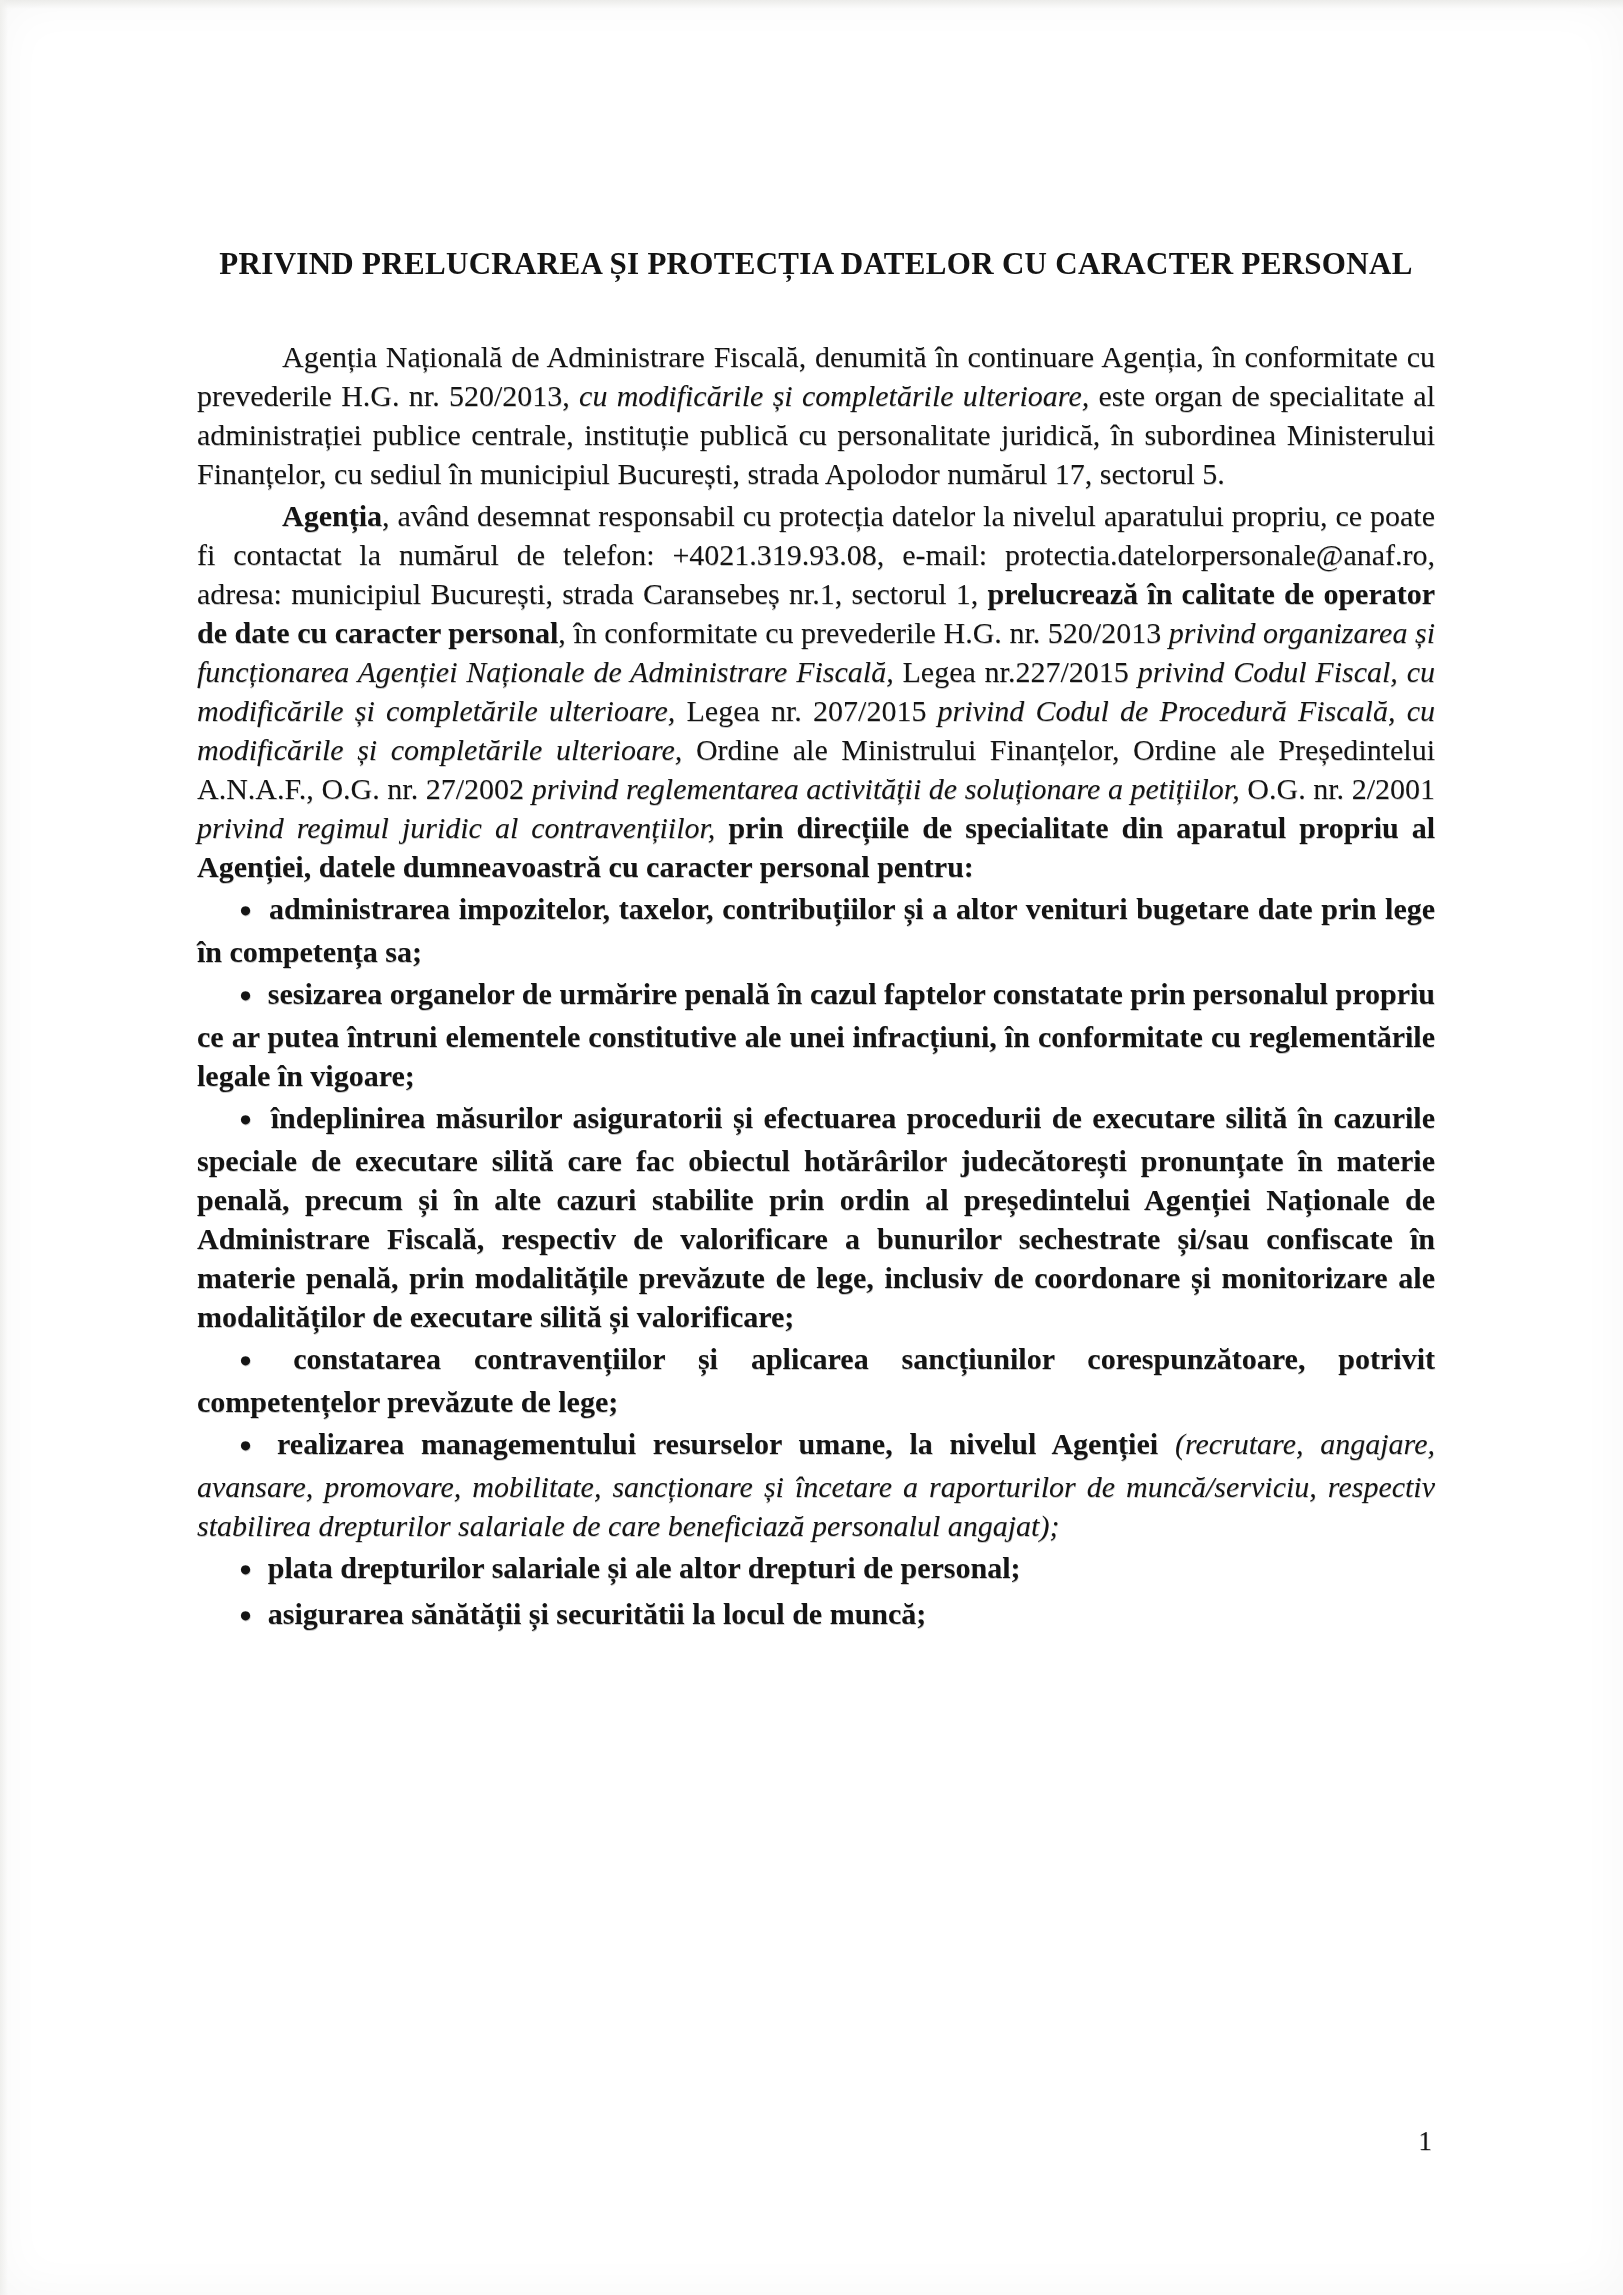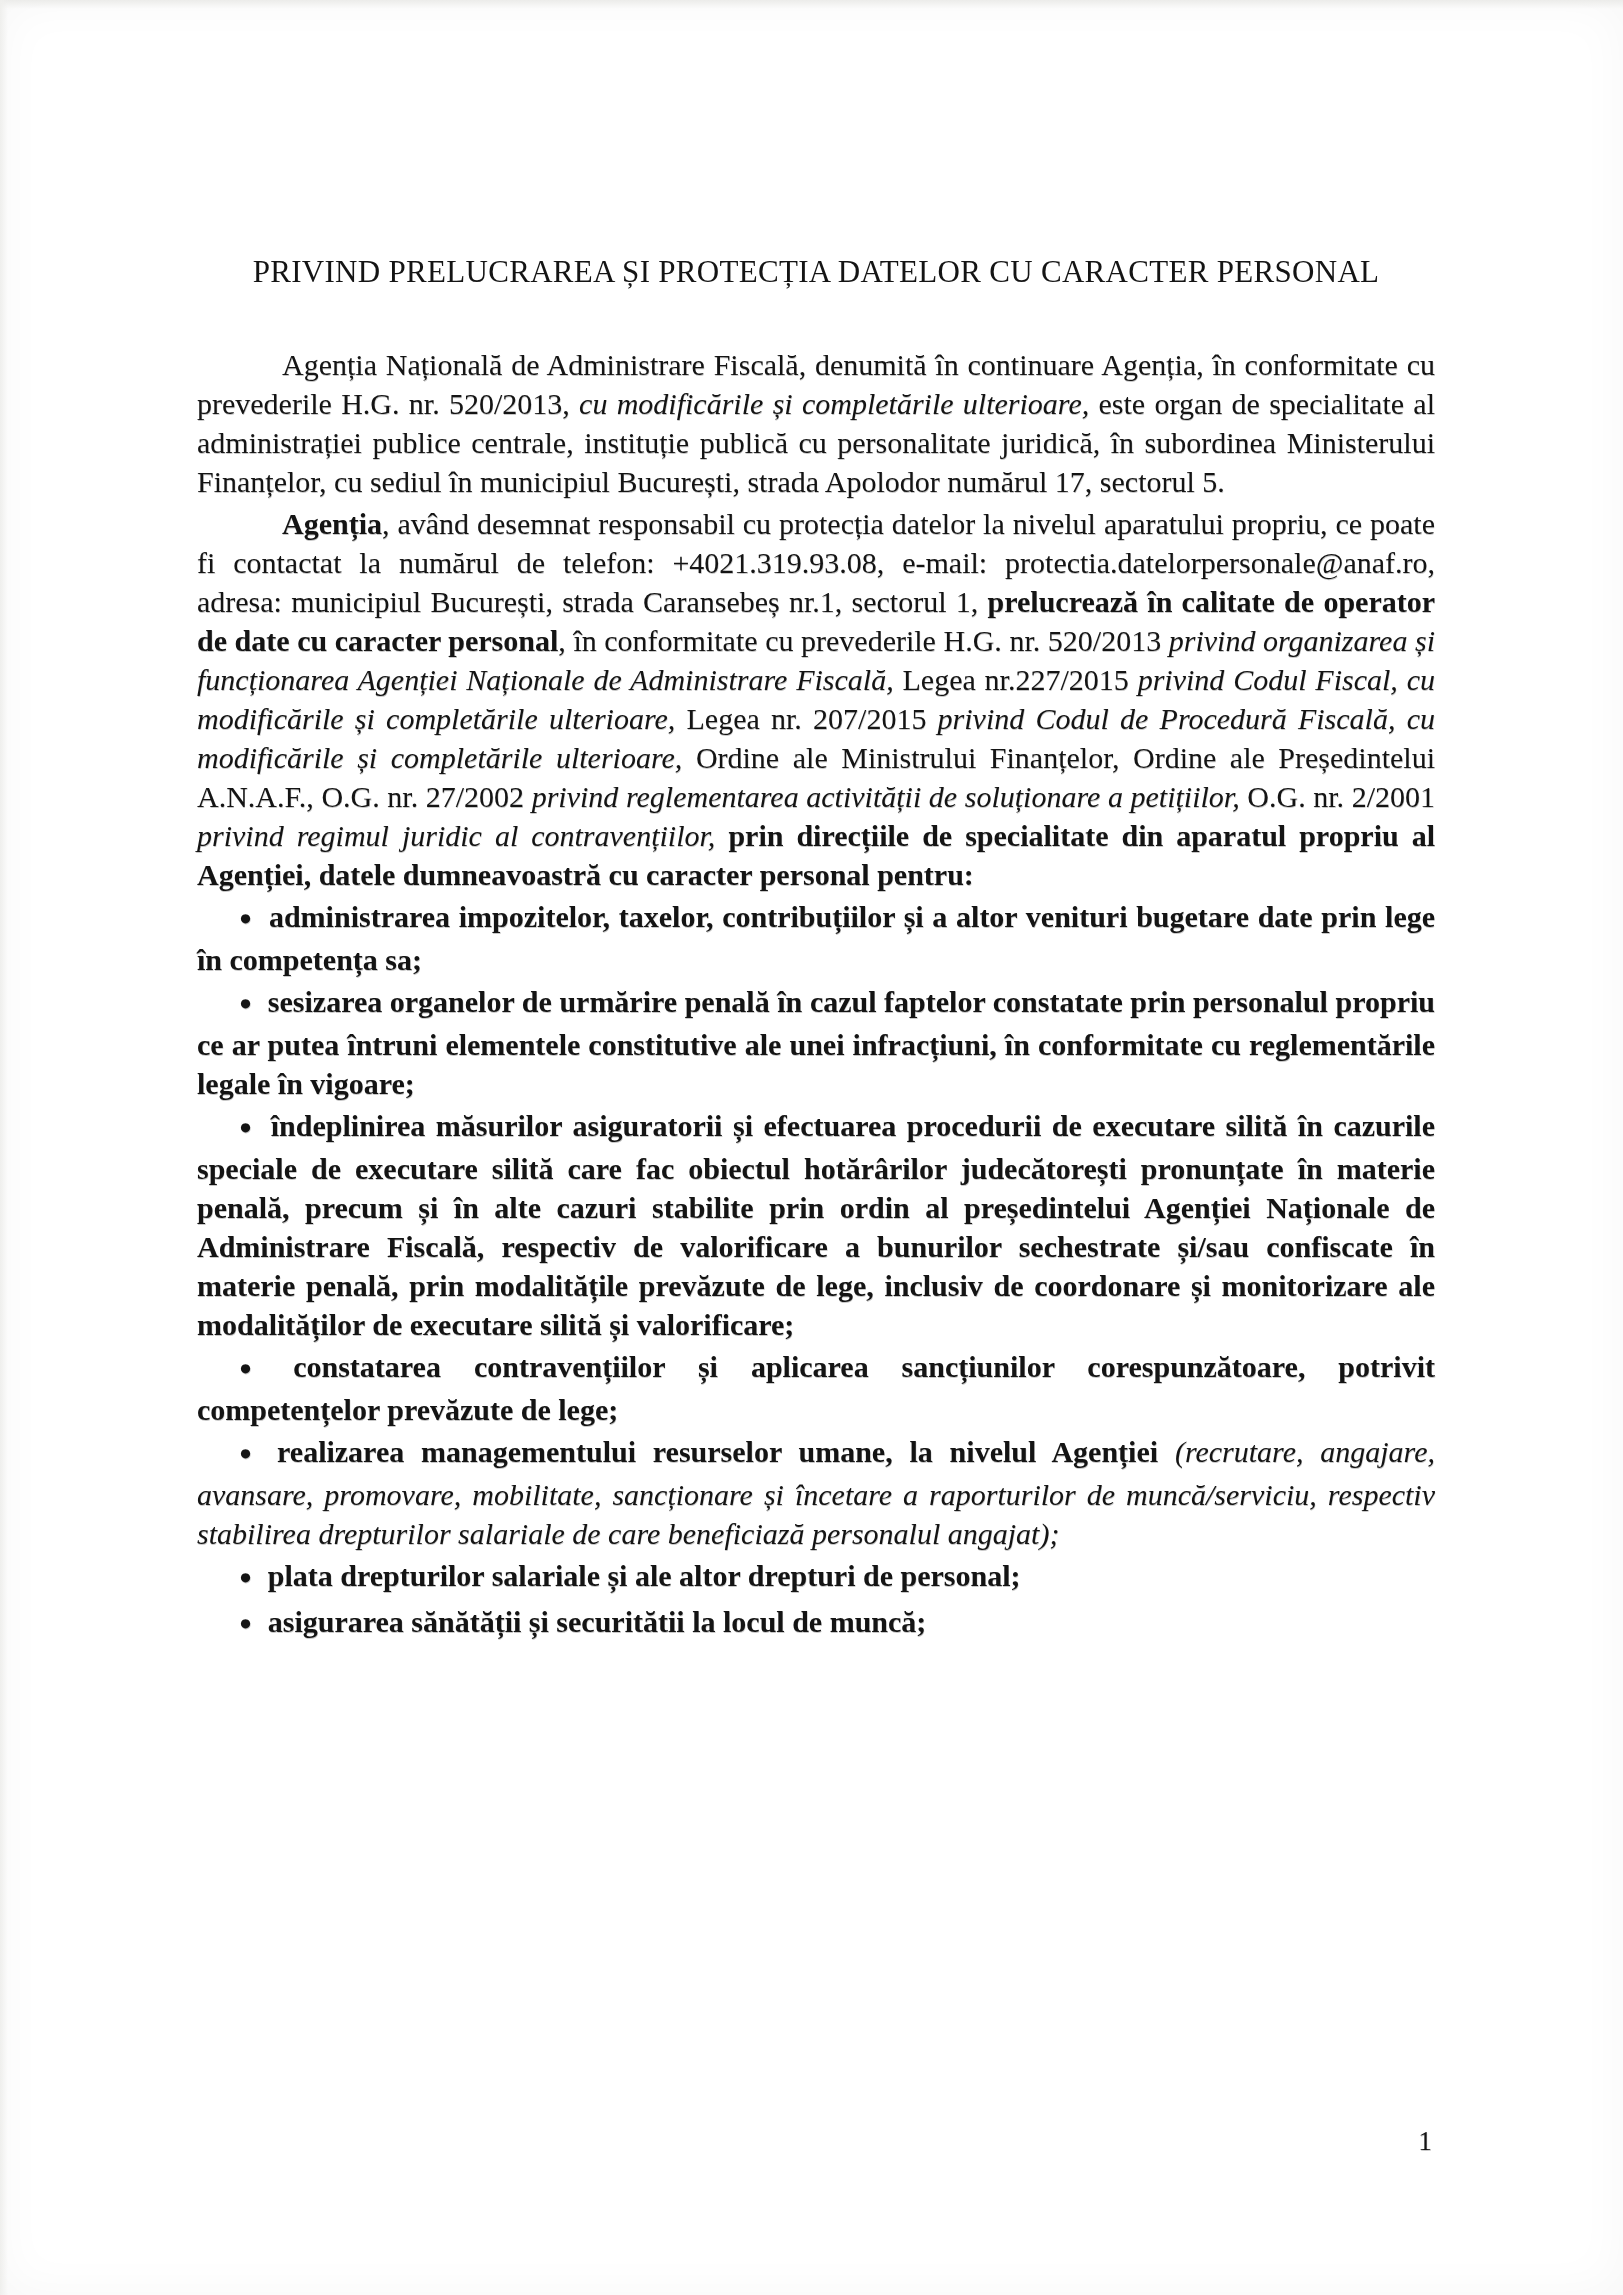--- a/index.html
+++ b/index.html
@@ -30,23 +30,23 @@
   }
   .doc-header { text-align: center; }
   .doc-title {
     margin: 0;
     font-size: 31px;
     font-weight: bold;
     line-height: 46px;
     letter-spacing: 0.3px;
   }
   .doc-subtitle {
-    margin: 8px;
+    margin: 0;
     font-size: 31px;
-    font-weight: normal;
+    font-weight: bold;
     line-height: 46px;
     letter-spacing: 0.3px;
   }
   .doc-body {
     margin-top: 50px;
     font-size: 30px;
     line-height: 39px;
     text-align: justify;
     text-shadow: 0.4px 0.6px 0.5px rgba(0,0,0,0.22);
   }

